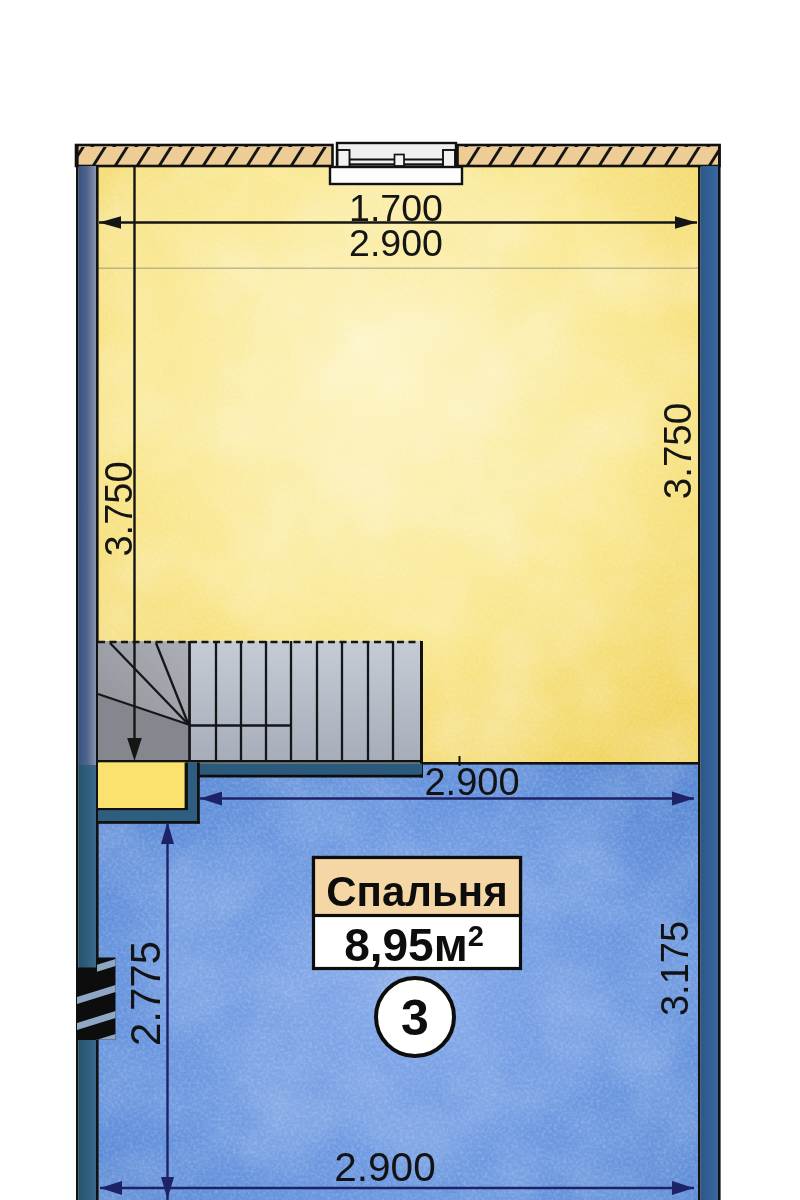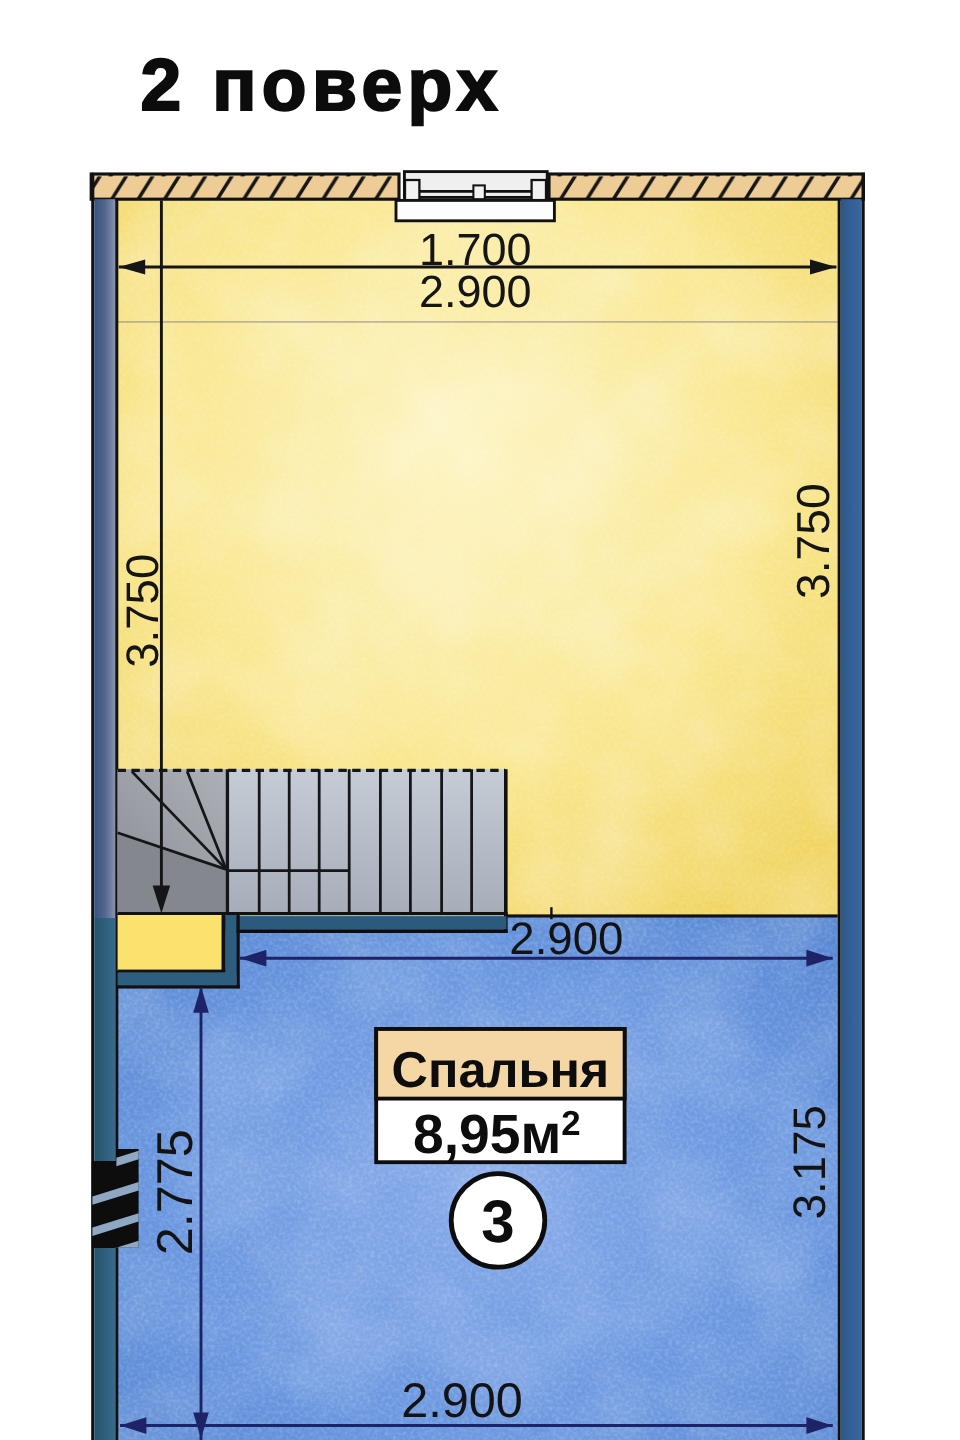--- a/index.html
+++ b/index.html
@@ -4,21 +4,20 @@
 <style>
   html,body{margin:0;padding:0;background:#fff;}
   #page{position:relative;width:800px;height:1200px;background:#fff;overflow:hidden;
         font-family:"Liberation Sans",sans-serif;}
   svg text{font-family:"Liberation Sans",sans-serif;}
 </style>
 </head>
 <body>
 <div id="page">
 
-<div style="position:absolute;left:117px;top:36px;font-size:61px;font-weight:bold;color:#0c0c0c;letter-spacing:4.5px;-webkit-text-stroke:1.8px #0c0c0c;">2 поверх</div>
 
 <svg width="800" height="1200" style="position:absolute;left:0;top:0;">
 <defs>
   <radialGradient id="gy" cx="0.48" cy="0.36" r="0.78">
     <stop offset="0" stop-color="#fdf4c3"></stop>
     <stop offset="0.55" stop-color="#f9e78f"></stop>
     <stop offset="1" stop-color="#f0d25c"></stop>
   </radialGradient>
   <radialGradient id="gb" cx="0.5" cy="0.55" r="0.8">
     <stop offset="0" stop-color="#85a9e9"></stop>

